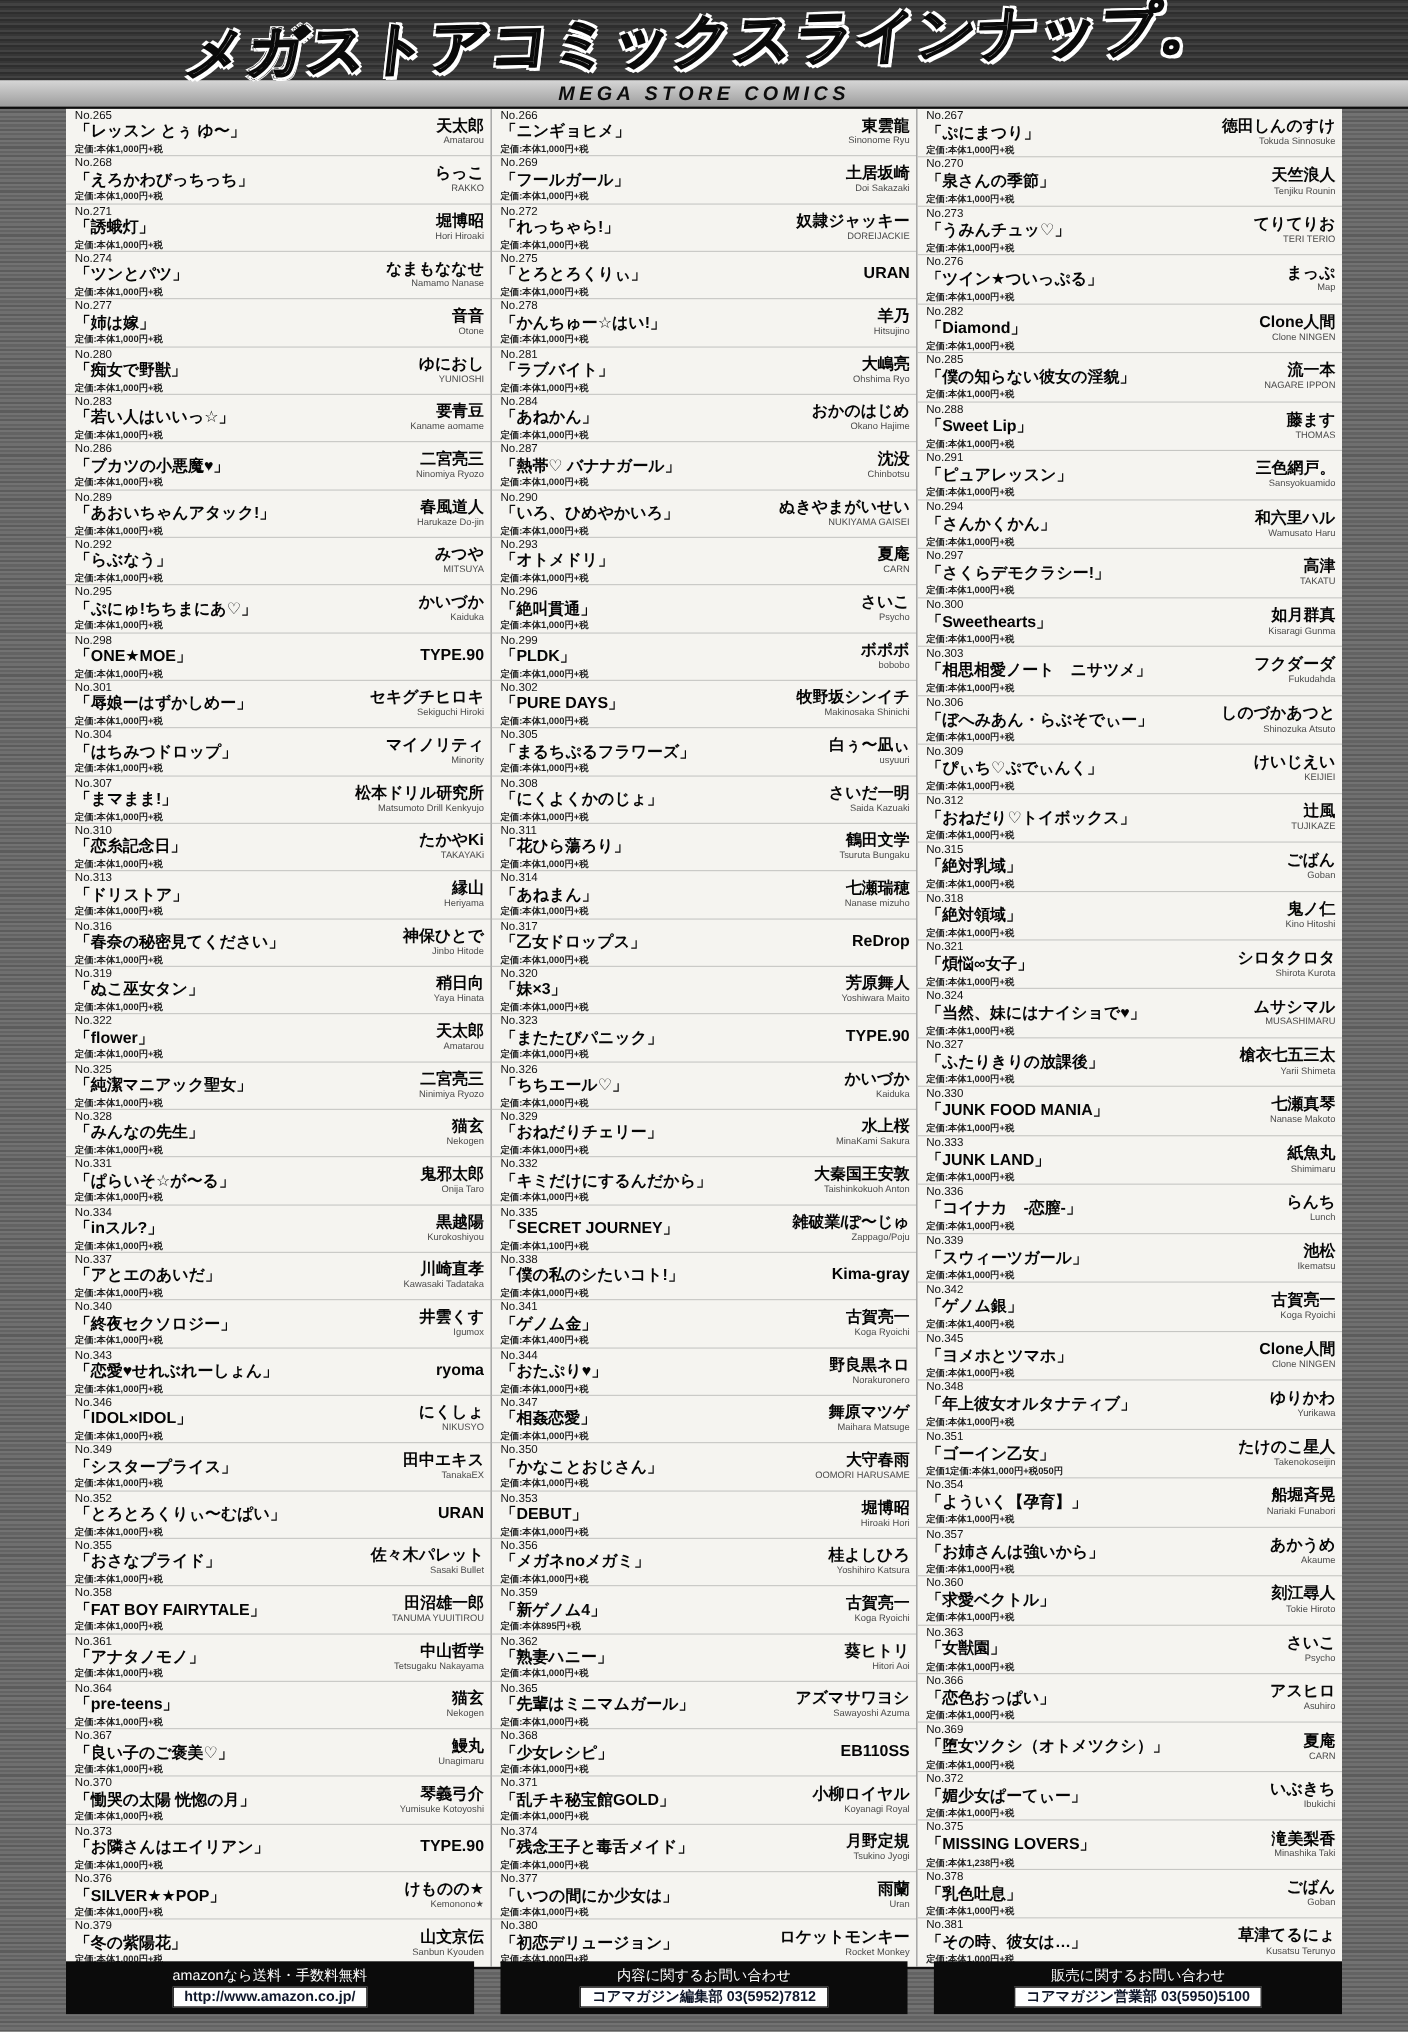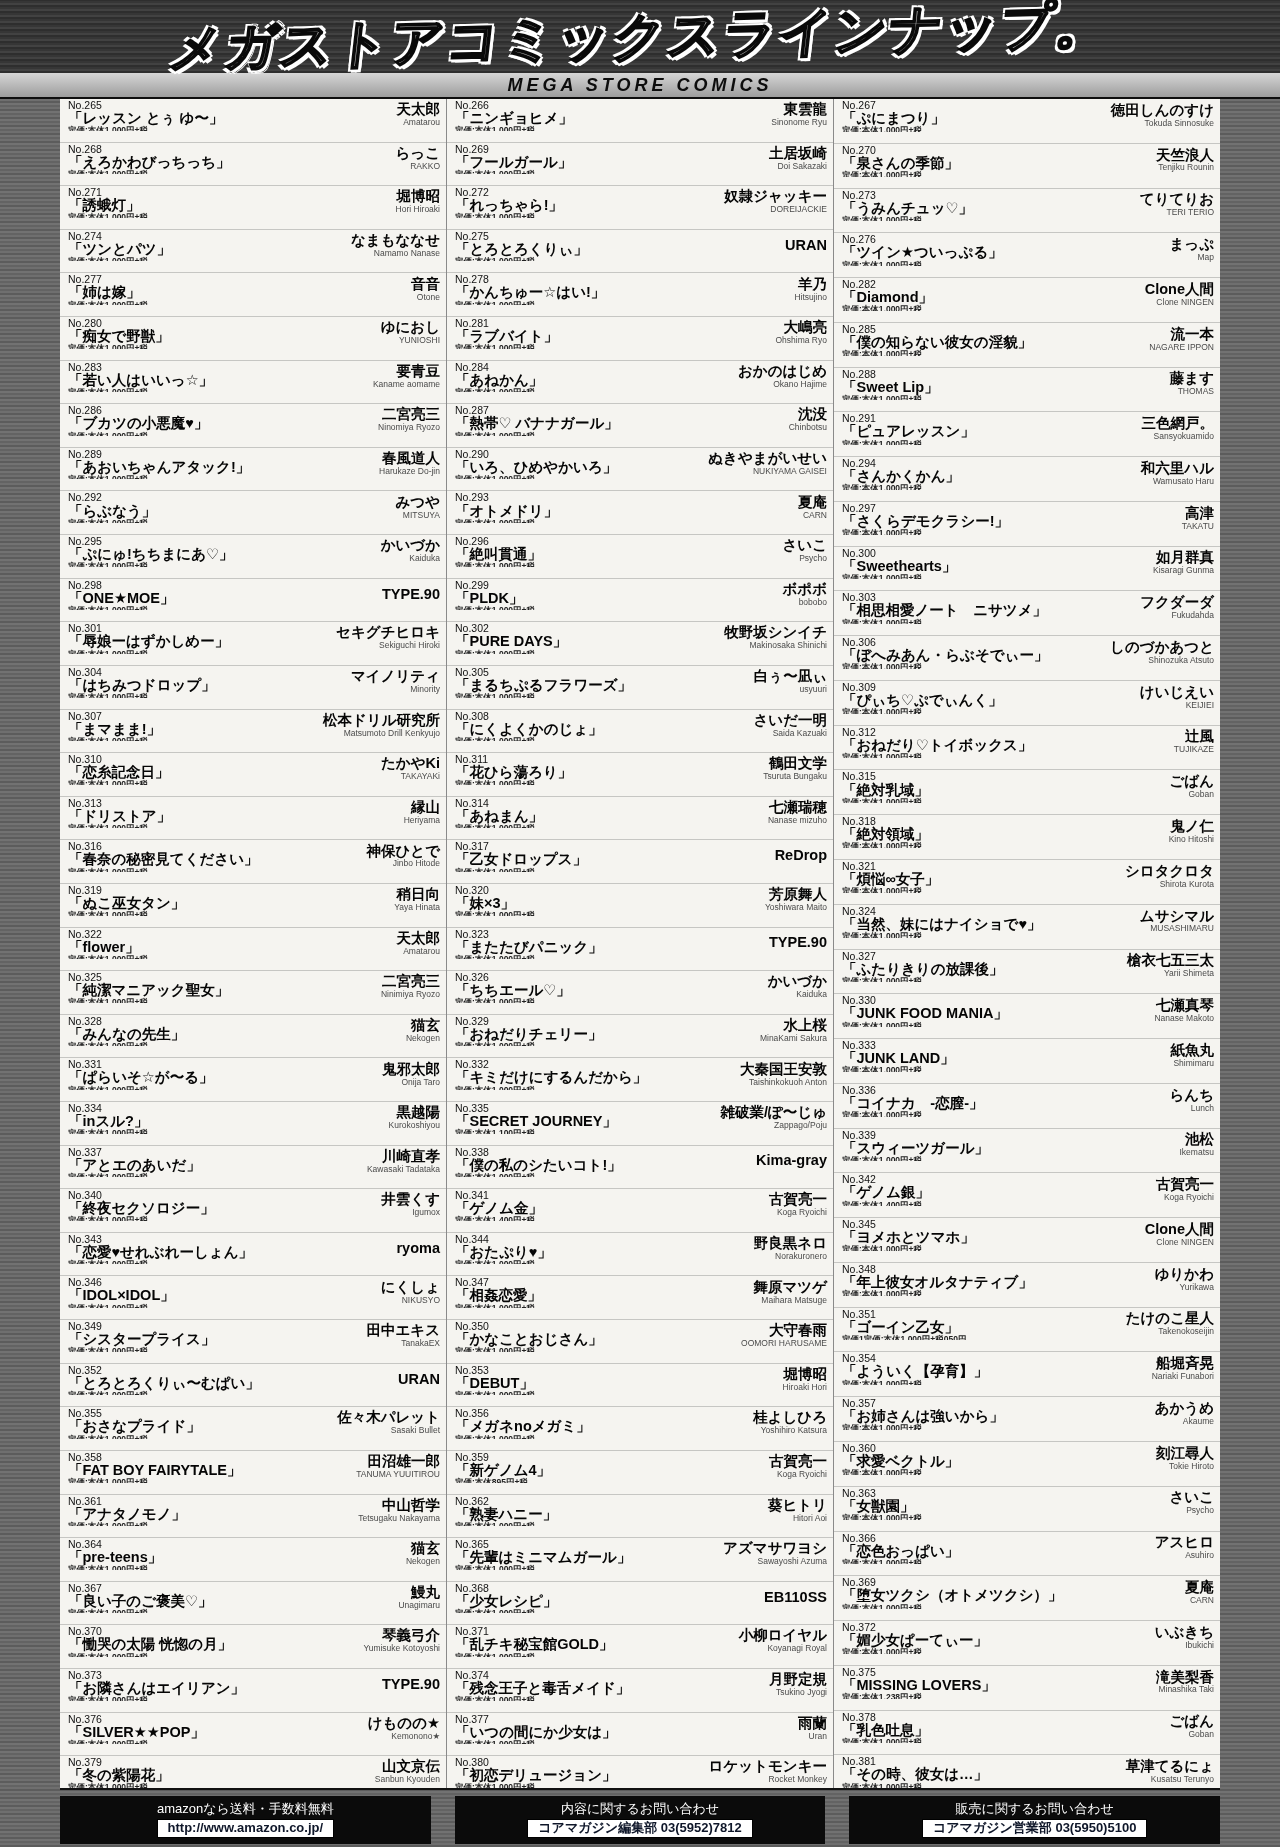--- a/index.html
+++ b/index.html
@@ -26,40 +26,40 @@
   }
   .subtitle-text{
     font-weight:bold;font-style:italic;font-size:18px;letter-spacing:4px;color:#0d0d0d;
   }
   
   .list-wrap{
     position:absolute;left:60px;right:60px;top:99px;bottom:57px;
     background:#f5f4f0;border-bottom:2px solid #111;
     display:flex;
   }
-  .col{flex:1 1 0;display:flex;flex-direction:column;min-width:0;gap:11px;}
+  .col{flex:1 1 0;display:flex;flex-direction:column;min-width:0;}
   .col + .col{border-left:1px solid #8a8a8a;}
   .row{
     flex:1 1 0;display:flex;justify-content:space-between;align-items:stretch;
     padding:1px 6px 1px 8px;overflow:hidden;min-height:0;
   }
   .row + .row{border-top:1px solid #c6c6c3;}
   .entry-main{display:flex;flex-direction:column;justify-content:space-between;min-width:0;}
   .no{font-size:10.5px;color:#111;line-height:1.05;}
   .title{font-size:14.5px;font-weight:bold;color:#050505;line-height:1.05;white-space:nowrap;}
   .price{font-size:8.5px;font-weight:bold;color:#222;line-height:1.1;}
   .entry-author{
     display:flex;flex-direction:column;justify-content:center;align-items:flex-end;
     text-align:right;flex-shrink:0;padding-left:4px;
   }
   .author{font-size:14.5px;font-weight:bold;color:#050505;line-height:1.1;white-space:nowrap;}
   .roman{font-size:8.5px;color:#4a4a4a;line-height:1.1;white-space:nowrap;}
   
   .footer{
-    position:absolute;left:60px;right:60px;bottom:3px;height:48px;
+    position:absolute;left:60px;right:60px;bottom:16px;height:48px;
     display:flex;gap:24px;
   }
   .fbox{
     flex:1 1 0;background:#0b0b0b;color:#fff;text-align:center;
     padding:3px 8px 4px;display:flex;flex-direction:column;align-items:center;justify-content:center;
   }
   .fbox-label{font-size:13px;line-height:1.2;}
   .fbox-value{
     margin-top:2px;background:#fff;color:#0f172a;font-weight:bold;font-size:13px;
     border:1px solid #000;padding:0 10px;line-height:1.3;white-space:nowrap;

